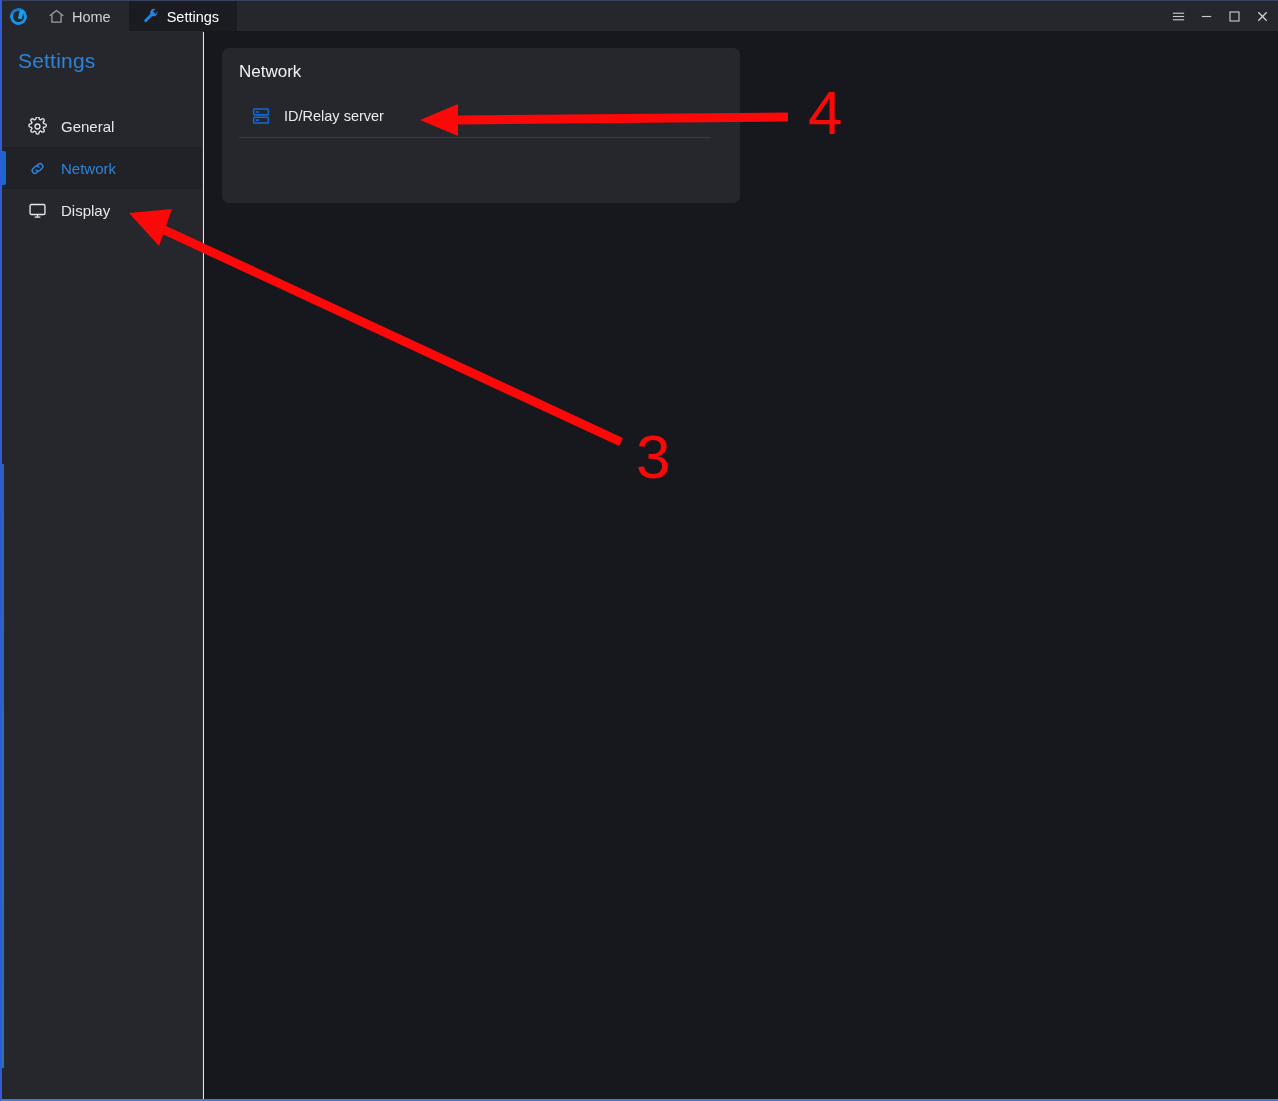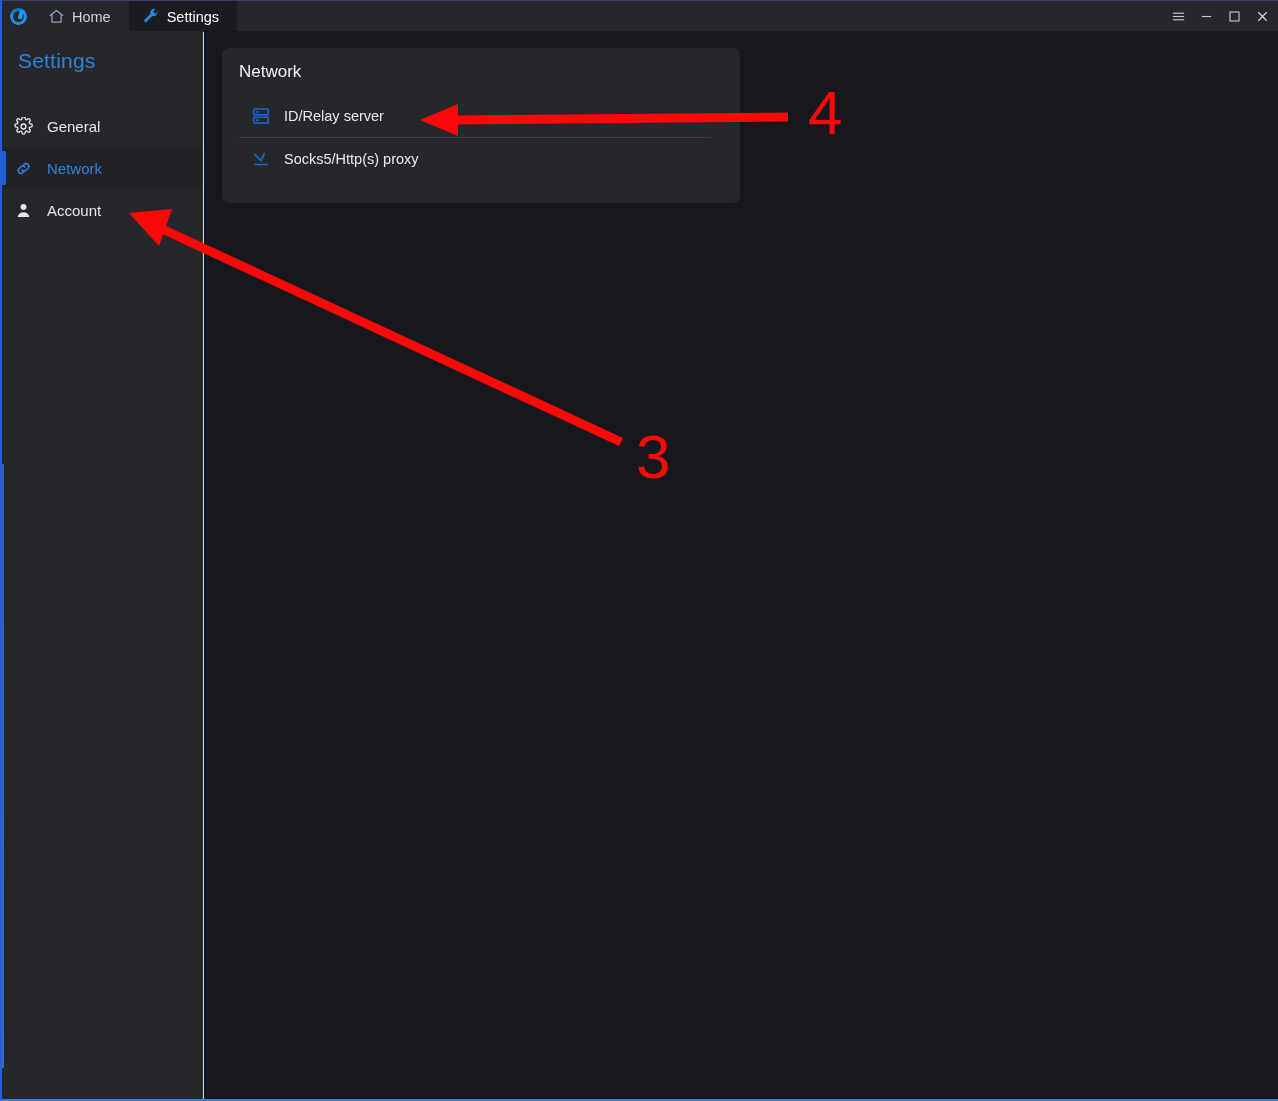--- a/index.html
+++ b/index.html
@@ -10,21 +10,21 @@
     overflow: hidden;
     background: #17181d;
     font-family: "Liberation Sans", sans-serif;
     -webkit-font-smoothing: antialiased;
   }
 
   #app {
     position: relative;
     width: 1278px;
     height: 1101px;
-    background: #bef264;
+    background: #e5e5e5;
     border-left: 2px solid #2f5bd8;
     border-bottom: 2px solid #3a7fd5;
     overflow: hidden;
   }
 
   
   .titlebar {
     position: absolute;
     top: 0; left: 0;
     width: 1278px;
@@ -106,21 +106,21 @@
     font-size: 21px;
     padding: 18px 0 0 16px;
     letter-spacing: .2px;
   }
   .sb-list { margin-top: 32px; }
   .sb-item {
     height: 42px;
     display: flex;
     align-items: center;
     gap: 14px;
-    padding-left: 12px;
+    padding-left: 26px;
     color: #e5e7ea;
     font-size: 15px;
     position: relative;
     cursor: default;
   }
   .sb-item .sicon {
     width: 19px; height: 19px;
     display: block;
     flex: 0 0 19px;
     color: #e5e7ea;
@@ -286,30 +286,30 @@
       <div class="sb-item selected">
         <span class="sicon">
           <svg viewBox="0 0 24 24" fill="none" stroke="currentColor" stroke-width="1.9" stroke-linecap="round">
             <path d="M10.2 13.8a3.4 3.4 0 0 0 5 .4l2.6-2.6a3.4 3.4 0 0 0-4.8-4.8l-1.5 1.5"></path>
             <path d="M13.8 10.2a3.4 3.4 0 0 0-5-.4l-2.6 2.6a3.4 3.4 0 0 0 4.8 4.8l1.5-1.5"></path>
           </svg>
         </span>
         <span>Network</span>
       </div>
 
-
       <div class="sb-item">
         <span class="sicon">
-          <svg viewBox="0 0 24 24" fill="none" stroke="currentColor" stroke-width="1.8">
-            <circle cx="12" cy="7.6" r="3.7" fill="currentColor" stroke="none"></circle>
-            <path d="M4.6 20.2c.6-4 3.7-6 7.4-6s6.8 2 7.4 6" fill="currentColor" stroke="none"></path>
+          <svg viewBox="0 0 24 24" fill="none" stroke="currentColor" stroke-width="1.7">
+            <rect x="2.6" y="4.4" width="18.8" height="12.6" rx="1.6"></rect>
+            <path d="M8.4 20.3h7.2M12 17.1v3.2"></path>
           </svg>
         </span>
-        <span>Account</span>
-      </div>
+        <span>Display</span>
+      </div>
+
 
     </div>
   </div>
 
   <div class="left-accent"></div>
 
   <div class="main">
 
     <div class="card">
       <div class="card-title">Network</div>
@@ -322,29 +322,20 @@
               <rect x="3.2" y="3.6" width="17.6" height="7" rx="1"></rect>
               <rect x="3.2" y="13.4" width="17.6" height="7" rx="1"></rect>
               <path d="M6.3 7.1h2.6M6.3 16.9h2.6" stroke-linecap="round"></path>
             </svg>
           </span>
           <span>ID/Relay server</span>
         </div>
 
         <div class="card-divider"></div>
 
-        <div class="card-row">
-          <span class="cicon">
-            <svg viewBox="0 0 24 24" fill="none" stroke="currentColor" stroke-width="1.9" stroke-linecap="round" stroke-linejoin="round">
-              <path d="M4.5 6.5 12 14l4-8.5"></path>
-              <path d="M4.5 18.5h15"></path>
-            </svg>
-          </span>
-          <span>Socks5/Http(s) proxy</span>
-        </div>
       </div>
     </div>
   </div>
 
   <svg class="anno-svg" viewBox="0 0 1278 1101">
 
     <g>
       <line x1="786" y1="117" x2="452" y2="120" stroke="#fb0808" stroke-width="9"></line>
       <polygon points="418,120 456,104 456,136" fill="#fb0808"></polygon>
     </g>

